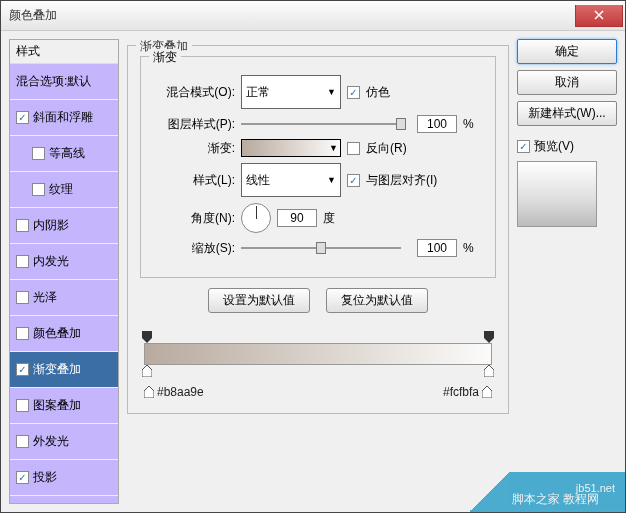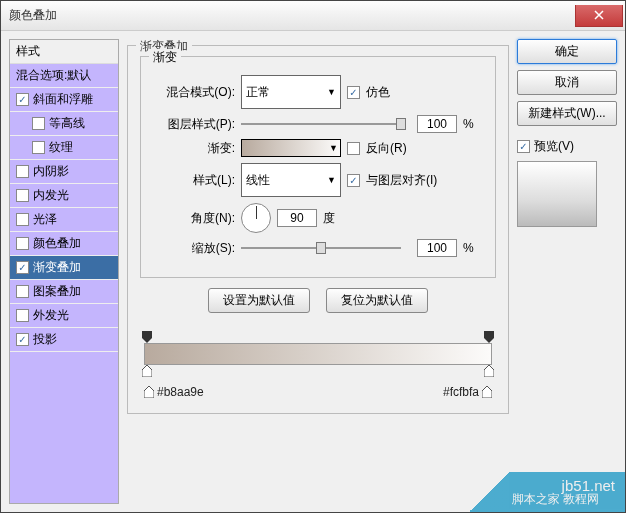--- a/index.html
+++ b/index.html
@@ -5,21 +5,21 @@
 *{box-sizing:border-box;margin:0;padding:0;font-family:"Microsoft YaHei","SimSun",sans-serif;font-size:12px}
 body{background:#ddd}
 .window{width:626px;height:513px;background:#f0f0f0;border:1px solid #444;position:relative}
 .titlebar{height:30px;background:linear-gradient(#fdfdfd,#e5e5e5);border-bottom:1px solid #ccc;display:flex;align-items:center;justify-content:space-between;padding-left:8px}
 .titlebar .title{color:#333}
 .closebtn{width:48px;height:22px;background:linear-gradient(#d96a6a,#c43b3b);color:#fff;display:flex;align-items:center;justify-content:center;border:1px solid #a33;border-top:none;margin-right:2px}
 .closebtn svg{width:10px;height:10px}
 .body{display:flex;height:calc(100% - 30px);padding:8px 8px 8px 8px;gap:8px}
 .sidebar{width:110px;border:1px solid #aaa;background:#c4b5fd}
 .sidebar .hdr{background:#f0f0f0;border-bottom:1px solid #ddd;padding:3px 6px}
-.sidebar .row{display:flex;align-items:center;gap:4px;padding:3px 6px;border-bottom:1px solid #eee;cursor:default}
+.sidebar .row{display:flex;align-items:center;gap:4px;padding:9px 6px;border-bottom:1px solid #eee;cursor:default}
 .sidebar .row.sel{background:#3b6ea5;color:#fff}
 .sidebar .sub{padding-left:22px}
 .cb{width:13px;height:13px;border:1px solid #888;background:#fff;display:inline-flex;align-items:center;justify-content:center;font-size:10px;color:#3b6ea5}
 .main{flex:1;display:flex;gap:8px}
 .center{flex:1;position:relative}
 .fieldset{border:1px solid #bbb;padding:10px 12px 14px;position:relative;margin-top:6px}
 .fieldset>.legend{position:absolute;top:-8px;left:8px;background:#f0f0f0;padding:0 4px;color:#333}
 .inner{border:1px solid #bbb;padding:12px 12px 14px;position:relative;}
 .inner>.legend{position:absolute;top:-8px;left:8px;background:#f0f0f0;padding:0 4px}
 .formrow{display:flex;align-items:center;margin:6px 0;gap:6px}
@@ -45,21 +45,21 @@
 .previewimg{width:80px;height:66px;border:1px solid #999;background:linear-gradient(#fff,#ddd 60%,#bbb);margin-top:6px}
 .gradbar-area{margin-top:30px;padding:0 4px}
 .gradbar{height:22px;background:linear-gradient(90deg,#b8aa9e,#fcfbfa);border:1px solid #999;position:relative}
 .stop-top,.stop-bot{position:absolute;width:10px;height:12px}
 .stop-top{top:-13px}
 .stop-bot{bottom:-13px}
 .stop-top svg,.stop-bot svg{width:10px;height:12px}
 .gradlabels{display:flex;justify-content:space-between;margin-top:20px;font-size:12px;color:#222}
 .gradlabels span{display:flex;align-items:center;gap:3px}
 .watermark{position:absolute;right:0;bottom:0;width:220px;height:40px;background:linear-gradient(135deg,transparent 40%,#2fa0c9 40%);opacity:.85;display:flex;align-items:flex-end;justify-content:flex-end;padding:2px 6px;color:#fff;font-size:11px}
-.watermark .t1{position:absolute;right:10px;bottom:18px;color:#eee;font-size:15px}
+.watermark .t1{position:absolute;right:10px;bottom:18px;color:#eee;font-size:11px}
 .watermark .t2{position:absolute;right:26px;bottom:4px;color:#eee;font-size:12px}
 </style>
 </head>
 <body>
 
 <div class="window">
   <div class="titlebar">
     <span class="title">颜色叠加</span>
     <div class="closebtn">
       <svg viewBox="0 0 10 10">

